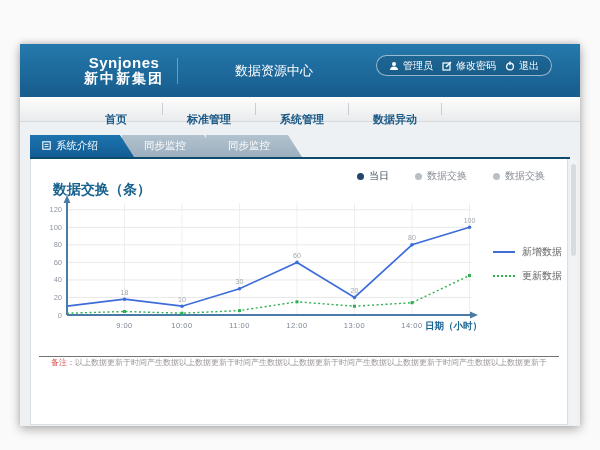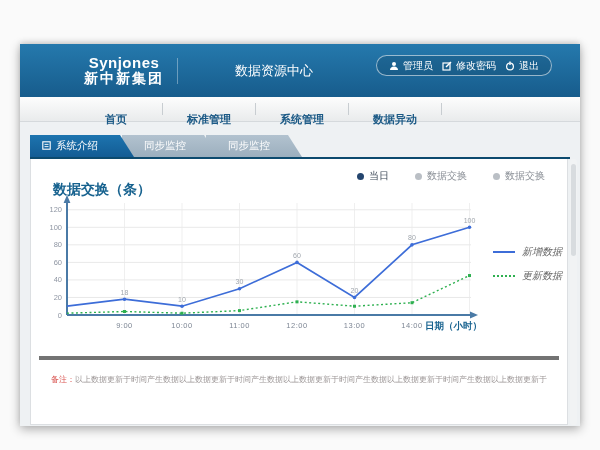--- a/index.html
+++ b/index.html
@@ -51,28 +51,28 @@
   
   .radio-row{position:absolute;right:22px;top:10px;display:flex;gap:26px;align-items:center;}
   .radio{display:flex;align-items:center;gap:5px;font-size:10px;color:#8b9097;cursor:pointer;}
   .radio .dot{width:7px;height:7px;border-radius:50%;background:#babfc5;}
   .radio.selected{color:#3a4654;}
   .radio.selected .dot{background:#24456e;}
   
   .chart-title{position:absolute;left:22px;top:22px;font-size:14px;font-weight:bold;color:#17628f;}
   #chart-svg{position:absolute;left:10px;top:34px;}
   .legend{position:absolute;left:462px;top:86px;}
-  .legend-item{display:flex;align-items:center;gap:7px;font-size:10px;color:#666;margin-bottom:10px;cursor:pointer;white-space:nowrap;font-style:italic;}
+  .legend-item{display:flex;align-items:center;gap:7px;font-size:10px;color:#666;margin-bottom:10px;cursor:pointer;white-space:nowrap;}
   .legend-line{width:22px;height:0;}
   .legend-line.solid{border-top:2px solid #3d6dd8;}
   .legend-line.dashed{border-top:2px dotted #2eb050;}
   
   .note-wrap{
     position:absolute;left:8px;right:8px;top:197px;
-    border-top:4px solid #737373;padding:14px 12px 0 12px;
+    border-top:1px solid #737373;padding:0 12px 0 12px;
     font-size:8px;color:#9b9595;white-space:nowrap;overflow:hidden;
   }
   .note-label{color:#d9534f;}
   
   .scrollbar{position:absolute;right:3px;top:37px;width:7px;height:266px;background:#f1f3f4;border-radius:3px;}
   .scroll-thumb{position:absolute;left:1px;top:5px;width:5px;height:92px;background:#d8dcdf;border-radius:3px;}
 </style>
 </head>
 <body>
 

